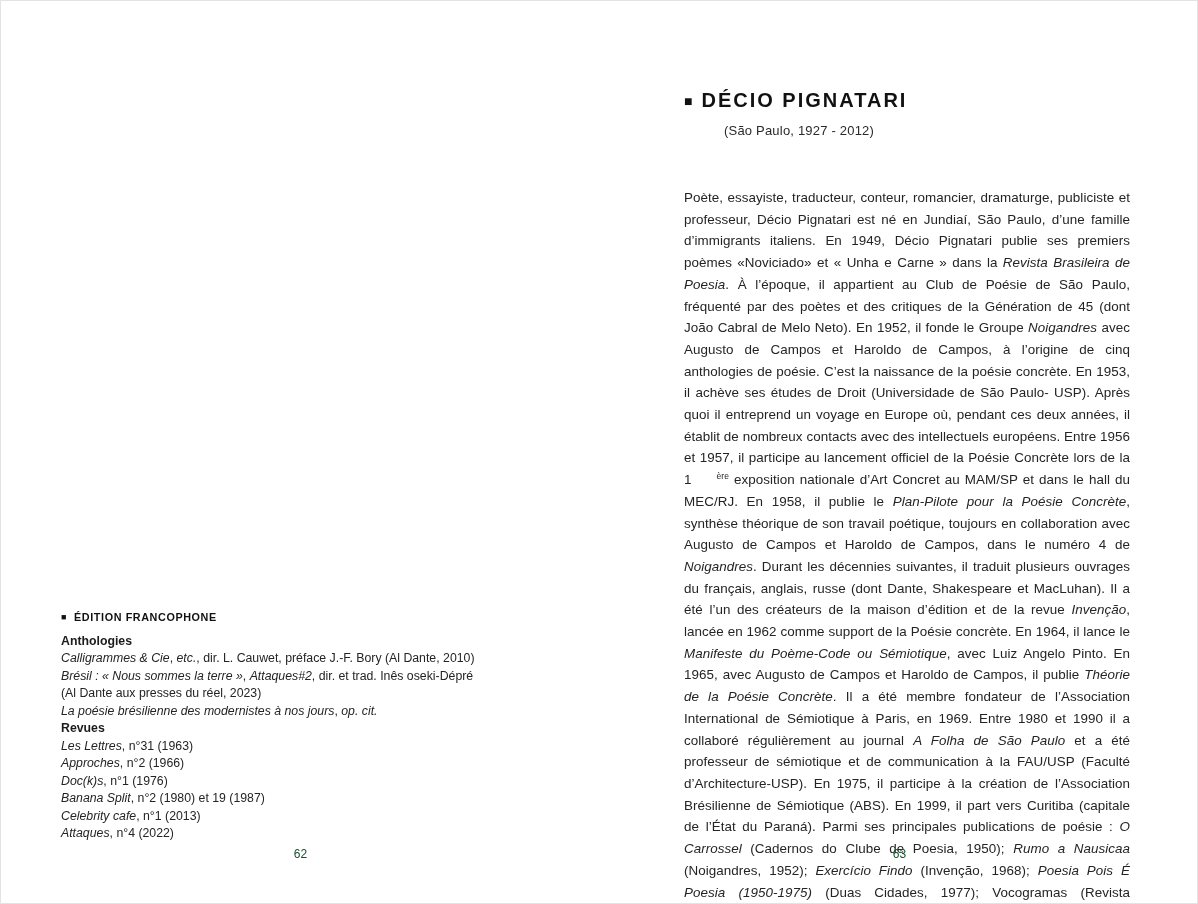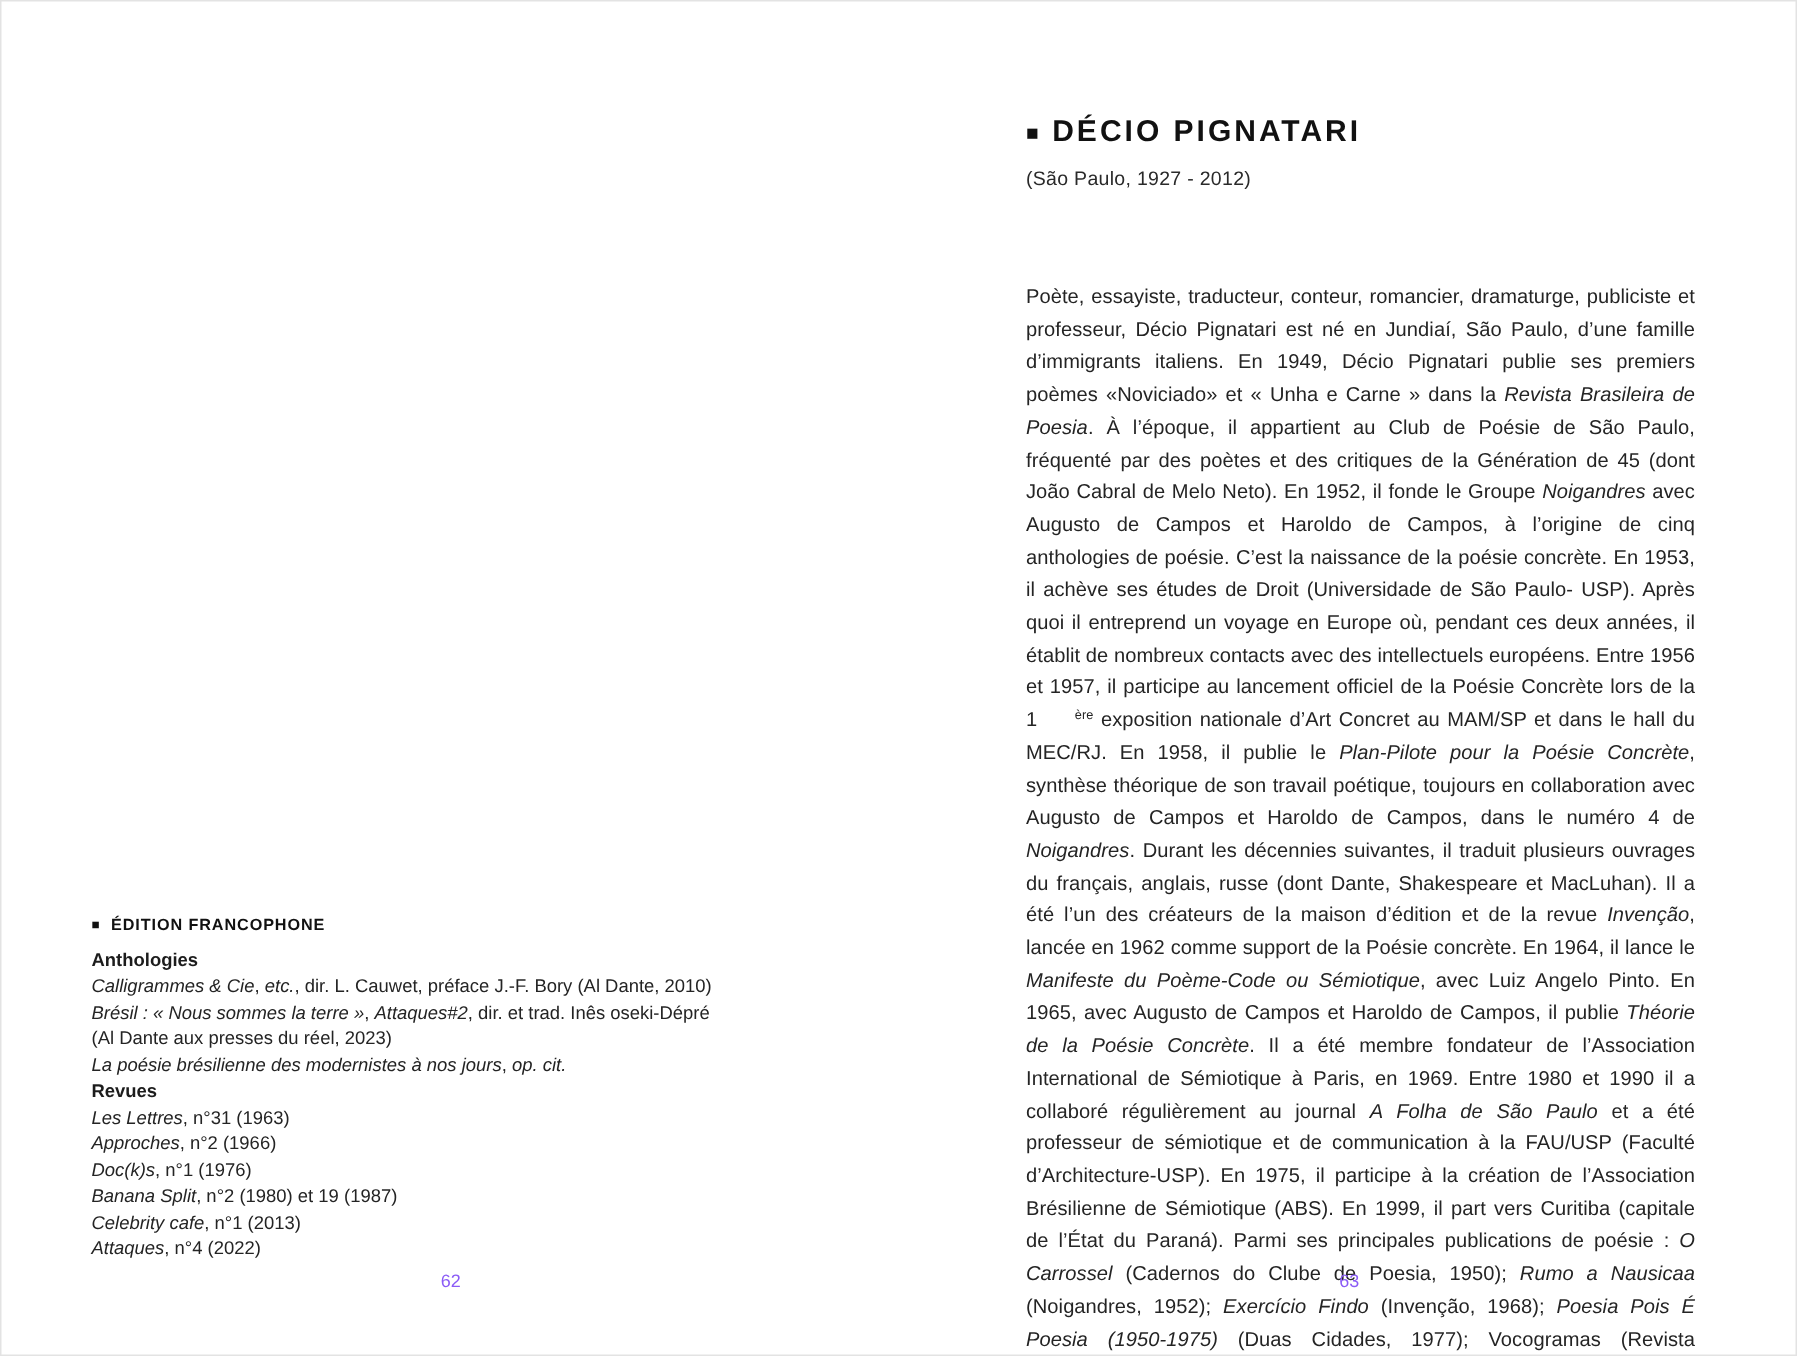--- a/index.html
+++ b/index.html
@@ -11,30 +11,30 @@
     position:relative;
     overflow:hidden;
   }
   .spread {
     position:absolute; inset:0;
     background:#ffffff;
     border:1px solid #e3e3e3;
   }
 
   
-  .author-header { position:absolute; left:683px; top:76px; width:446px; }
+  .author-header { position:absolute; left:683px; top:88px; width:446px; }
   .author-title {
     font-size:20px; font-weight:bold; letter-spacing:2px;
     color:#111; white-space:nowrap;
   }
   .author-title .sq {
     font-size:14px; margin-right:9px; letter-spacing:0;
     position:relative; top:-1px; color:#111;
   }
-  .author-dates { font-size:13px; margin-top:11px; letter-spacing:0.2px; color:#2a2a2a; }
+  .author-dates { font-size:13px; margin-top:11px; letter-spacing:0.2px; color:#2a2a2a;margin-left:40px; }
 
   .bio {
     position:absolute; left:683px; top:186px; width:446px;
     font-size:13.4px; line-height:21.7px;
     text-align:justify; color:#242424; letter-spacing:0.05px;
   }
   .bio sup { font-size:8.5px; vertical-align:super; line-height:0;margin-left:25px; }
 
   
   .biblio {
@@ -46,21 +46,21 @@
     font-size:10.8px; font-weight:bold; letter-spacing:0.6px;
     margin-bottom:5px; color:#111;
   }
   .ed-heading .sq { font-size:9px; margin-right:7px; position:relative; top:-1px; }
   .group-label { font-weight:bold; color:#1c1c1c; }
 
   .it { font-style:italic; }
 
   
   .pagenum {
-    position:absolute; top:846px; font-size:12px; color:#8b5cf6;
+    position:absolute; top:846px; font-size:12px; color:#14532d;
     width:599px; text-align:center;
   }
   .pagenum.pn-left  { left:0; }
   .pagenum.pn-right { left:599px; }
 </style>
 </head>
 <body>
 
 <div class="spread">
 

